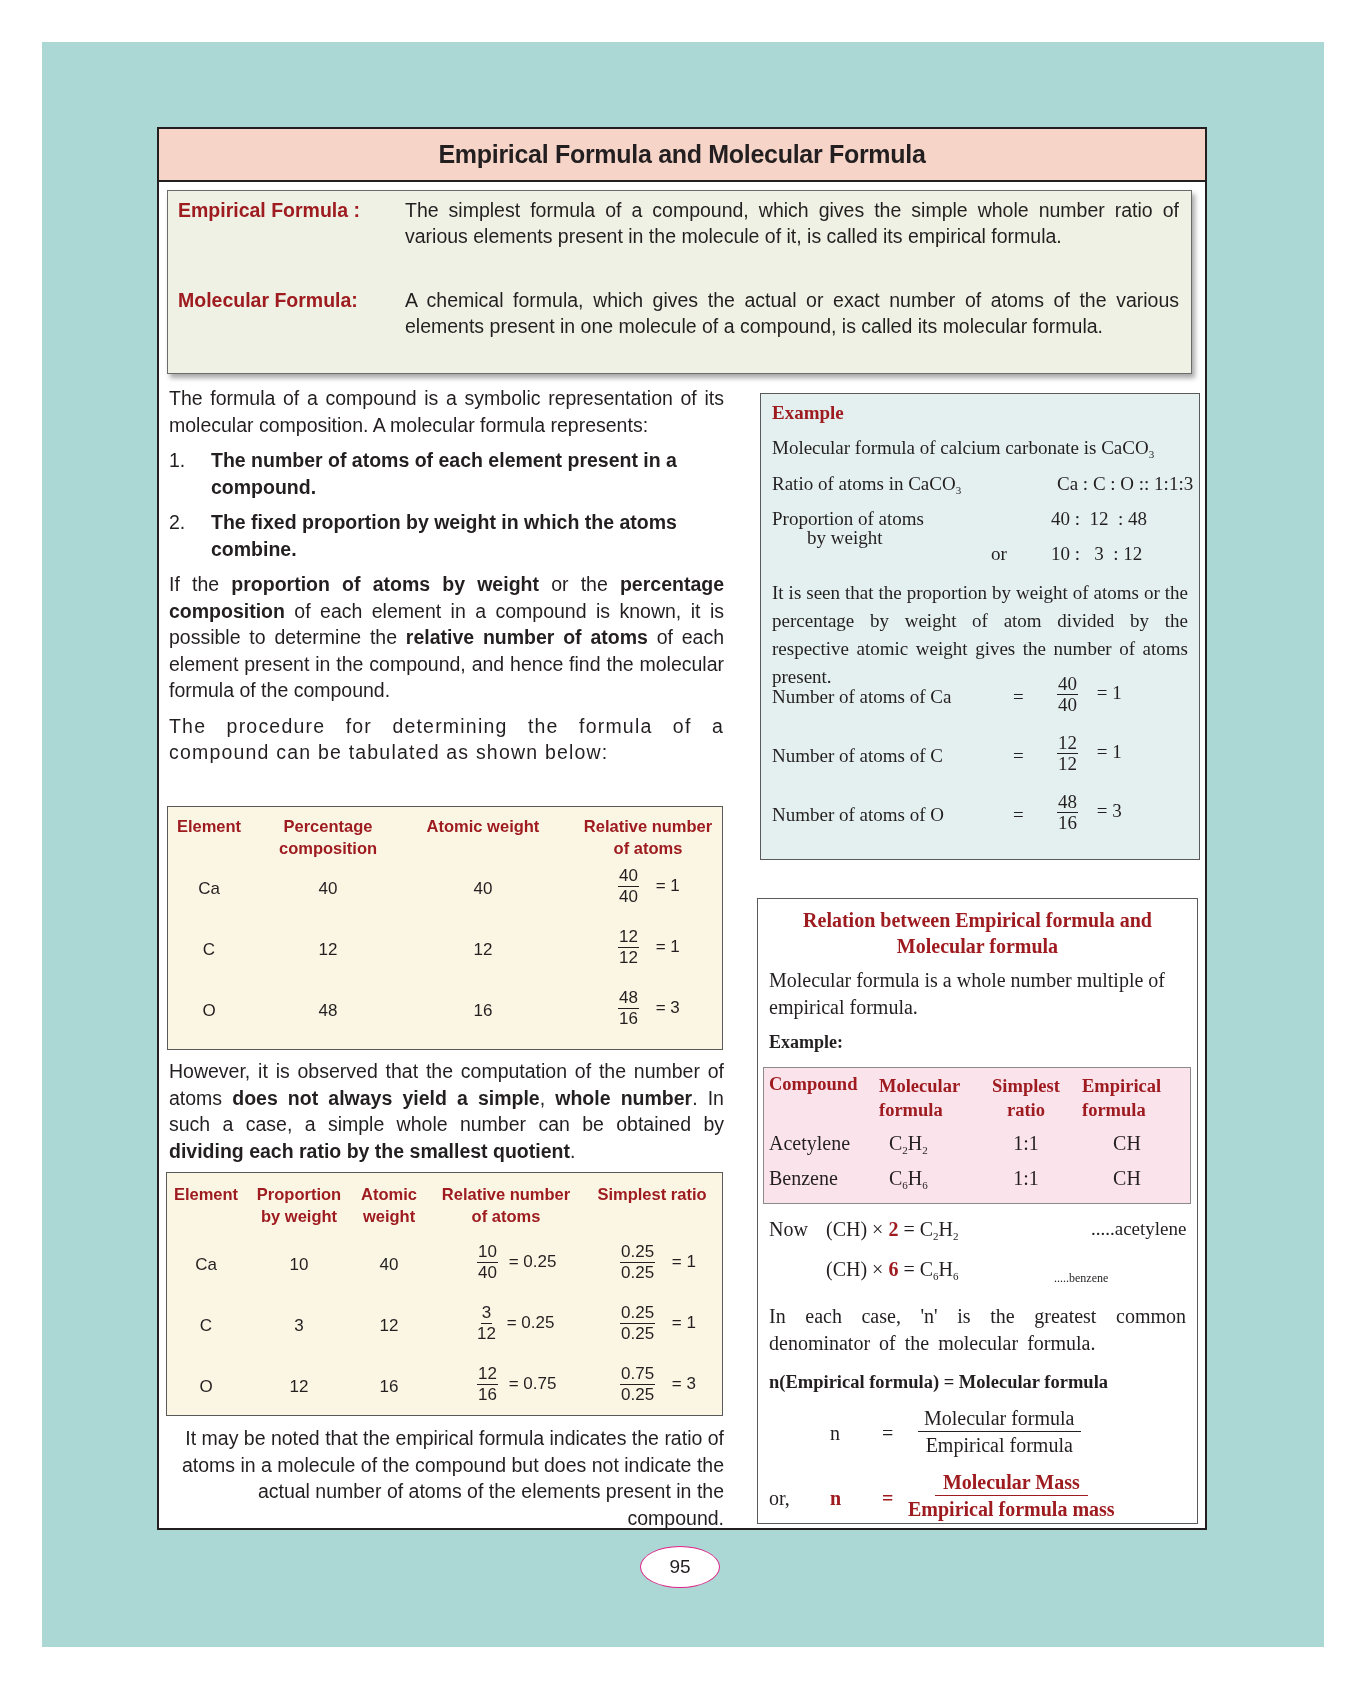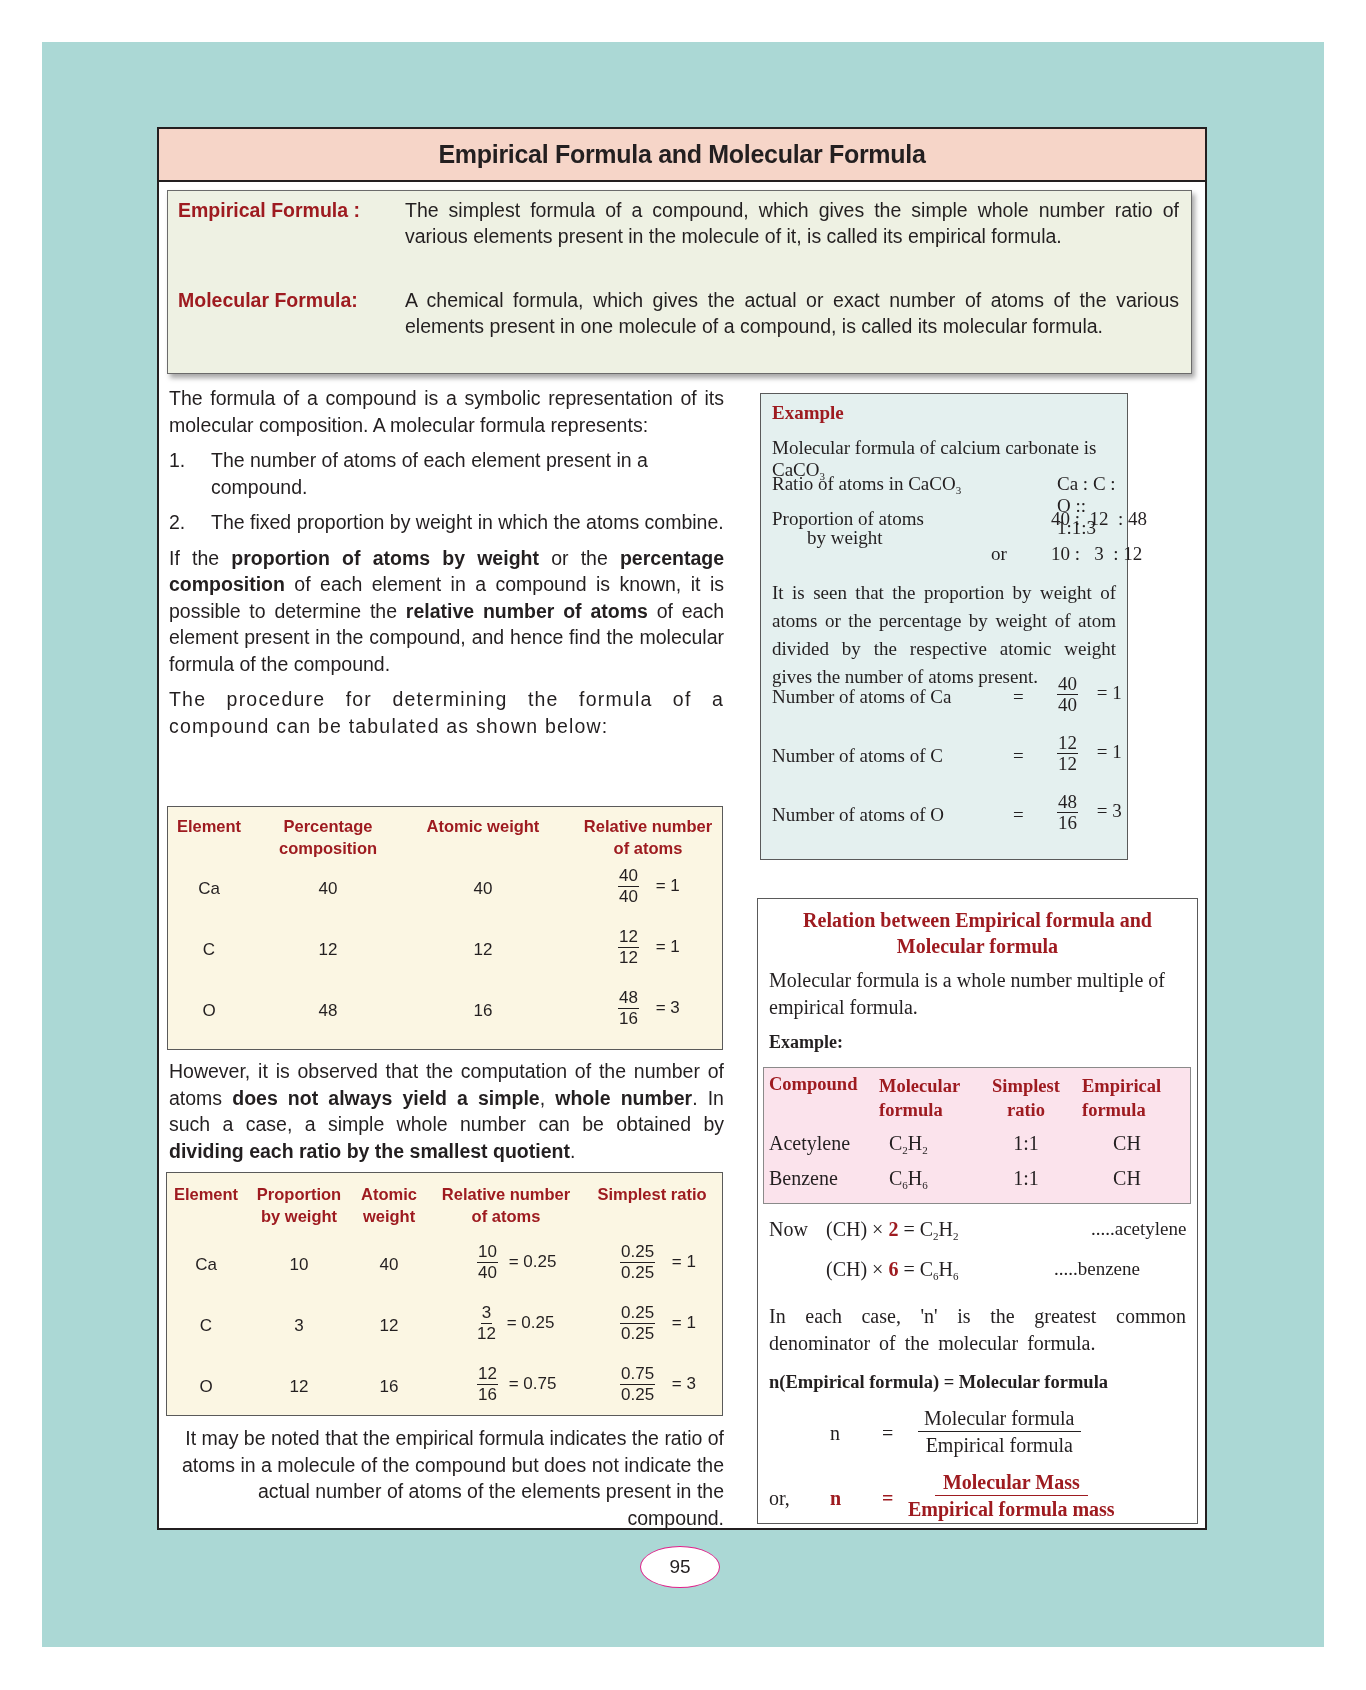--- a/index.html
+++ b/index.html
@@ -14,27 +14,27 @@
   .defs { position:absolute; left:8px; top:61px; width:1025px; height:184px; background:#eef1e3;
           border:1.5px solid #6b6b6b; box-sizing:border-box; box-shadow:3px 4px 5px rgba(0,0,0,0.35); }
   .def-row { position:absolute; left:10px; right:12px; display:flex; font-size:19.5px; line-height:26px; }
   .def-term { width:227px; flex:none; color:#9e1b20; font-weight:bold; }
   .def-text { flex:1; text-align:justify; }
   .left { position:absolute; left:10px; width:555px; font-size:19.5px; line-height:26.5px; }
   .left p { margin:0; text-align:justify; }
   .left b { font-weight:bold; }
   .list-item { display:flex; }
   .list-num { width:42px; flex:none; }
-  .list-text { flex:1; }
+  .list-text { flex:1;font-weight:bold; }
   .tbl { position:absolute; background:#fbf6e3; border:1.5px solid #5a5a5a; box-sizing:border-box; }
   .th { position:absolute; color:#9e1b20; font-weight:bold; font-size:16.5px; line-height:22px; text-align:center; }
   .td { position:absolute; font-size:17px; text-align:center; }
   .frac { display:inline-flex; flex-direction:column; align-items:center; vertical-align:middle; line-height:20px; }
   .frac .num { border-bottom:1.3px solid #231f20; padding:0 1px; }
-  .example-box { position:absolute; left:601px; top:264px; width:368px; height:467px; background:#e4f0ef;
+  .example-box { position:absolute; left:601px; top:264px; width:440px; height:467px; background:#e4f0ef;
                  border:1.5px solid #5a5a5a; box-sizing:border-box; font-family:"Liberation Serif", serif;
                  font-size:19px; }
   .ex-line { position:absolute; left:11px; }
   .rel-box { position:absolute; left:598px; top:769px; width:441px; height:626px; background:#ffffff;
              border:1.5px solid #5a5a5a; box-sizing:border-box; font-family:"Liberation Serif", serif; font-size:20px; }
   .red { color:#9e1b20; }
   .pink-tbl { position:absolute; left:5px; top:168px; width:428px; height:137px; background:#fbe3ec;
               border:1.5px solid #8a8a8a; box-sizing:border-box; }
   sub { font-size:11px; vertical-align:-4px; line-height:0; }
   .page-oval { position:absolute; left:640px; top:1546px; width:78px; height:40px; border:1.5px solid #e0218a;
@@ -268,21 +268,21 @@
       <div style="position:absolute;left:125px;top:99px;"><span>C</span><sub>6</sub><span>H</span><sub>6</sub></div>
       <div style="position:absolute;left:222px;width:80px;text-align:center;top:99px;">1:1</div>
       <div style="position:absolute;left:318px;width:90px;text-align:center;top:99px;">CH</div>
           </div>
         </div>
     </div>
     <div style="position:absolute; left:11px; top:319px;">Now</div>
     <div style="position:absolute; left:68px; top:319px;"><span>(CH) ×</span> <b class="red">2</b> <span>= C</span><sub>2</sub><span>H</span><sub>2</sub></div>
     <div style="position:absolute; left:296px; top:319px; font-size:19px;margin-left:37px;">.....acetylene</div>
     <div style="position:absolute; left:68px; top:359px;"><span>(CH) ×</span> <b class="red">6</b> <span>= C</span><sub>6</sub><span>H</span><sub>6</sub></div>
-    <div style="position:absolute; left:296px; top:359px; font-size:19px;">.....benzene</div>
+    <div style="position:absolute; left:296px; top:372px; font-size:12px;">.....benzene</div>
     <div style="position:absolute; left:11px; right:11px; top:404px; line-height:26.5px; text-align:justify; text-align-last:left; word-spacing:4px;">In each case, 'n' is the greatest common denominator of the molecular formula.</div>
     <div style="position:absolute; left:11px; top:473px; font-weight:bold; font-size:18.5px;">n(Empirical formula) = Molecular formula</div>
     <div style="position:absolute; left:72px; top:523px;">n</div>
     <div style="position:absolute; left:124px; top:523px;">=</div>
     <div class="frac" style="position:absolute; left:160px; top:506px; line-height:26px;">
       <span class="num" style="padding:0 6px;">Molecular formula</span>
       <span>Empirical formula</span>
     </div>
     <div style="position:absolute; left:11px; top:588px;">or,</div>
     <div class="red" style="position:absolute; left:72px; top:588px; font-weight:bold;">n</div>

